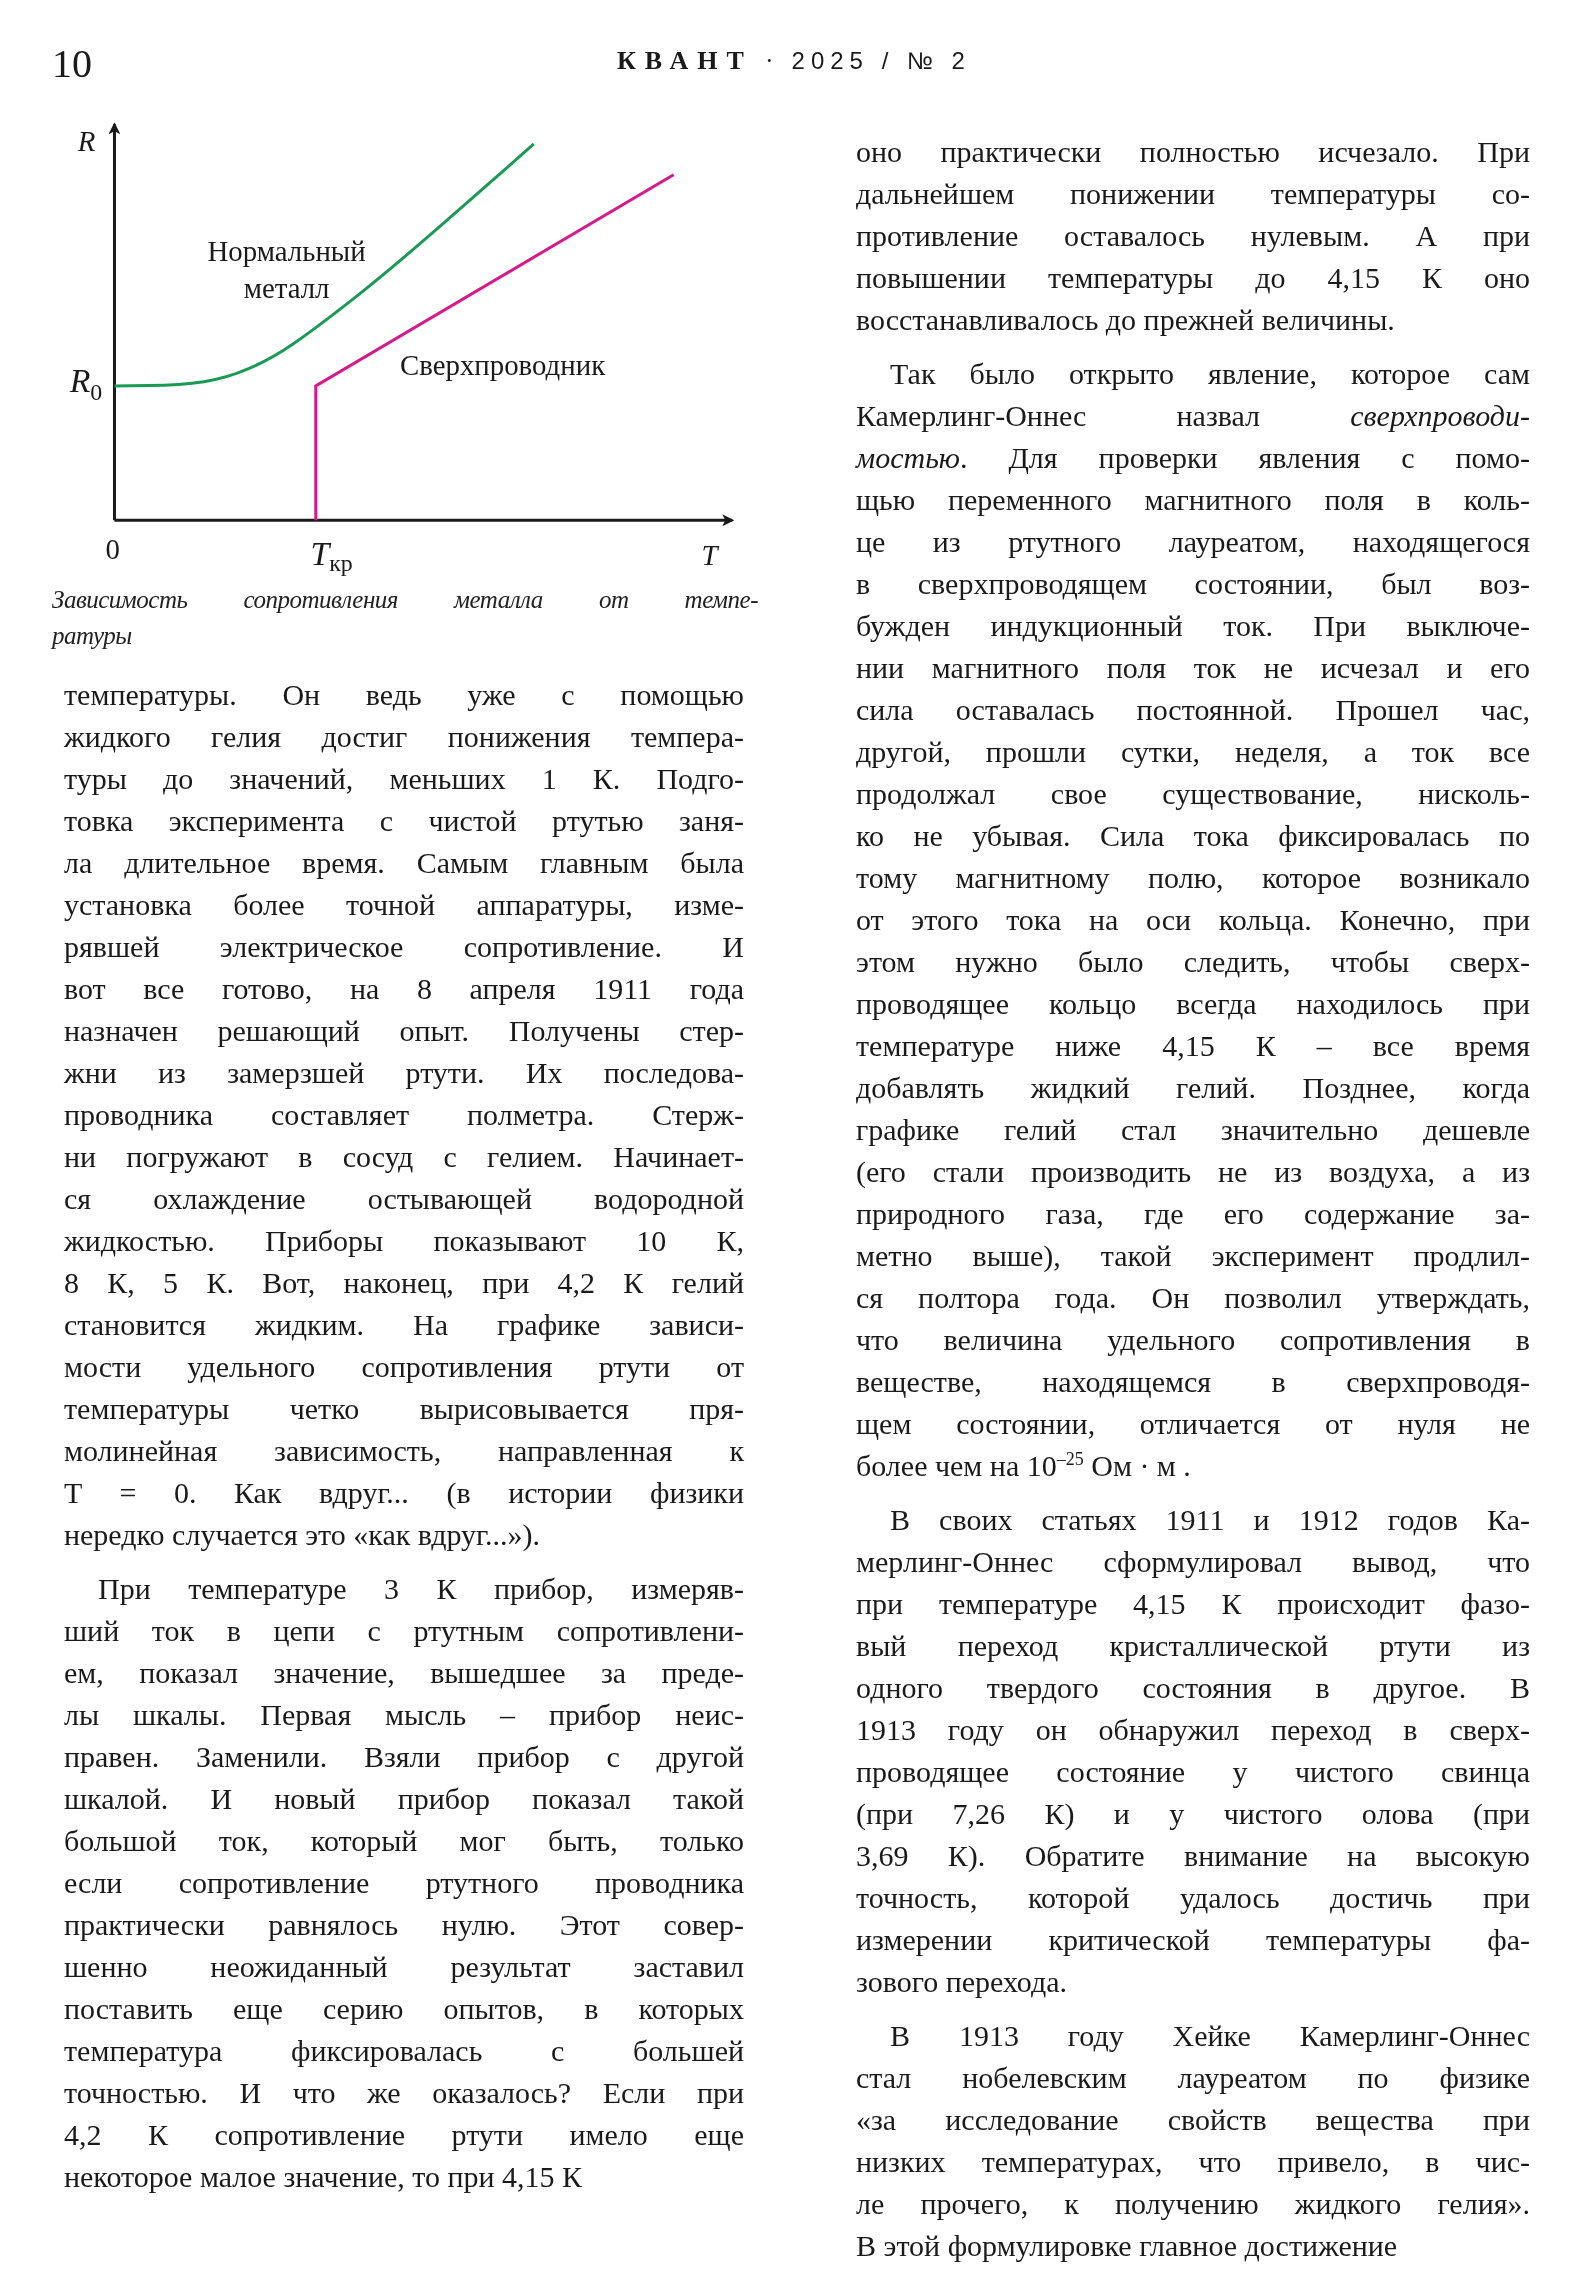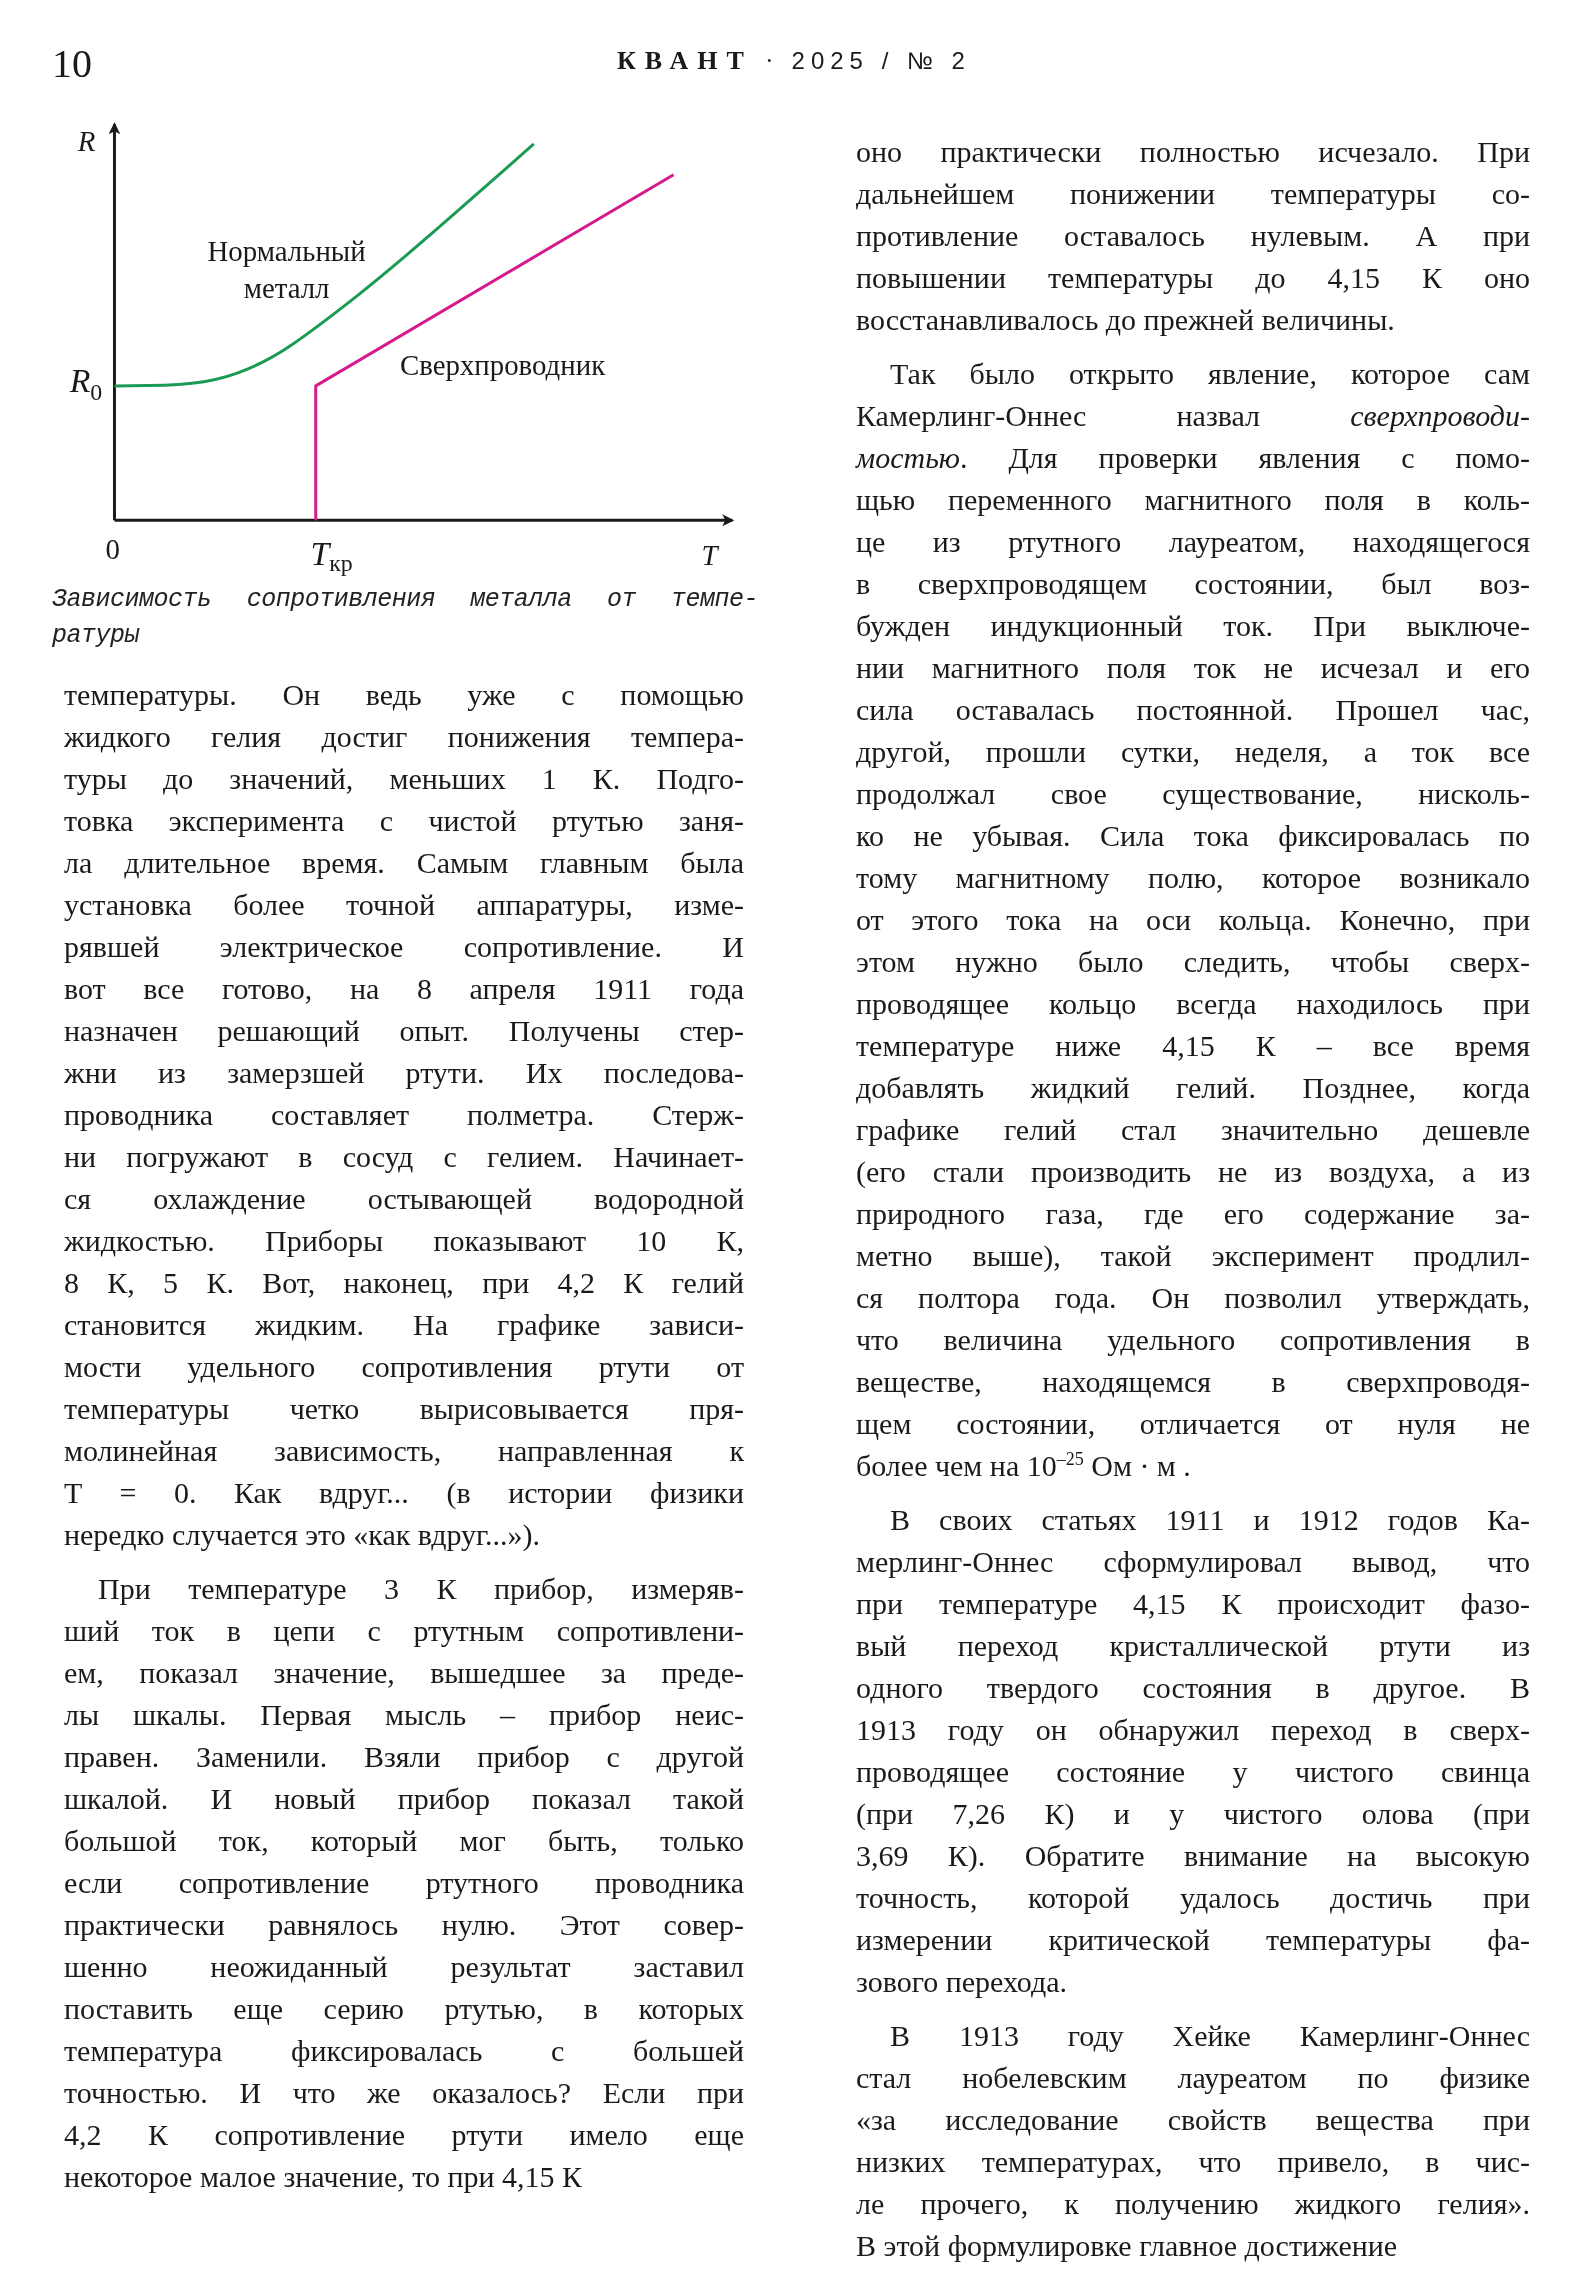--- a/index.html
+++ b/index.html
@@ -6,21 +6,21 @@
   body { width:1592px; height:2289px; position:relative; overflow:hidden;
          font-family:"Liberation Serif","DejaVu Serif",serif; color:#1a1a1a; }
   .pagenum { position:absolute; left:52px; top:40px; font-size:40px; }
   .header { position:absolute; left:617px; top:46px; font-size:26px; letter-spacing:6px; white-space:nowrap; }
   .header .brand { font-weight:bold; letter-spacing:9px; }
   .header .dot { margin:0 12px; }
   .header .issue { font-family:"Liberation Sans","DejaVu Sans",sans-serif; font-size:24px; letter-spacing:6px;margin-top:30px; }
   #chart { position:absolute; left:0; top:0; }
   .chart-label { font-family:"Liberation Serif",serif; font-size:29px; fill:#1a1a1a; }
   .caption { position:absolute; left:52px; top:582px; width:706px;
-             font-family:Liberation Mono, monospace; font-style:italic;
+             font-family:Liberation Serif, serif; font-style:italic;
              font-size:25px; line-height:36px; color:#222; letter-spacing:-0.5px; }
   .col { position:absolute; font-size:30px; line-height:42px; text-align:justify; }
   .col.left { left:52px; top:662px; width:704px; }
   .col.right { left:844px; top:119px; width:698px; }
   .col p { margin:12px; }
   .line { display:block; text-align:justify; text-align-last:justify; white-space:nowrap; overflow:visible; }
   .line.last { text-align-last:left; }
   sup { font-size:60%; line-height:0; }
   em { font-style:italic; }
 </style>
@@ -91,21 +91,21 @@
       <span class="line" style="padding-left: 34px;">При температуре 3 К прибор, измеряв-</span>
       <span class="line">ший ток в цепи с ртутным сопротивлени-</span>
       <span class="line">ем, показал значение, вышедшее за преде-</span>
       <span class="line">лы шкалы. Первая мысль – прибор неис-</span>
       <span class="line">правен. Заменили. Взяли прибор с другой</span>
       <span class="line">шкалой. И новый прибор показал такой</span>
       <span class="line">большой ток, который мог быть, только</span>
       <span class="line">если сопротивление ртутного проводника</span>
       <span class="line">практически равнялось нулю. Этот совер-</span>
       <span class="line">шенно неожиданный результат заставил</span>
-      <span class="line">поставить еще серию ртутью, в которых</span>
+      <span class="line">поставить еще серию опытов, в которых</span>
       <span class="line">температура фиксировалась с большей</span>
       <span class="line">точностью. И что же оказалось? Если при</span>
       <span class="line">4,2 К сопротивление ртути имело еще</span>
       <span class="line last">некоторое малое значение, то при 4,15 К</span>
     </p>
   </div>
 <div class="col right" id="right-col">
     <p>
       <span class="line">оно практически полностью исчезало. При</span>
       <span class="line">дальнейшем понижении температуры со-</span>

